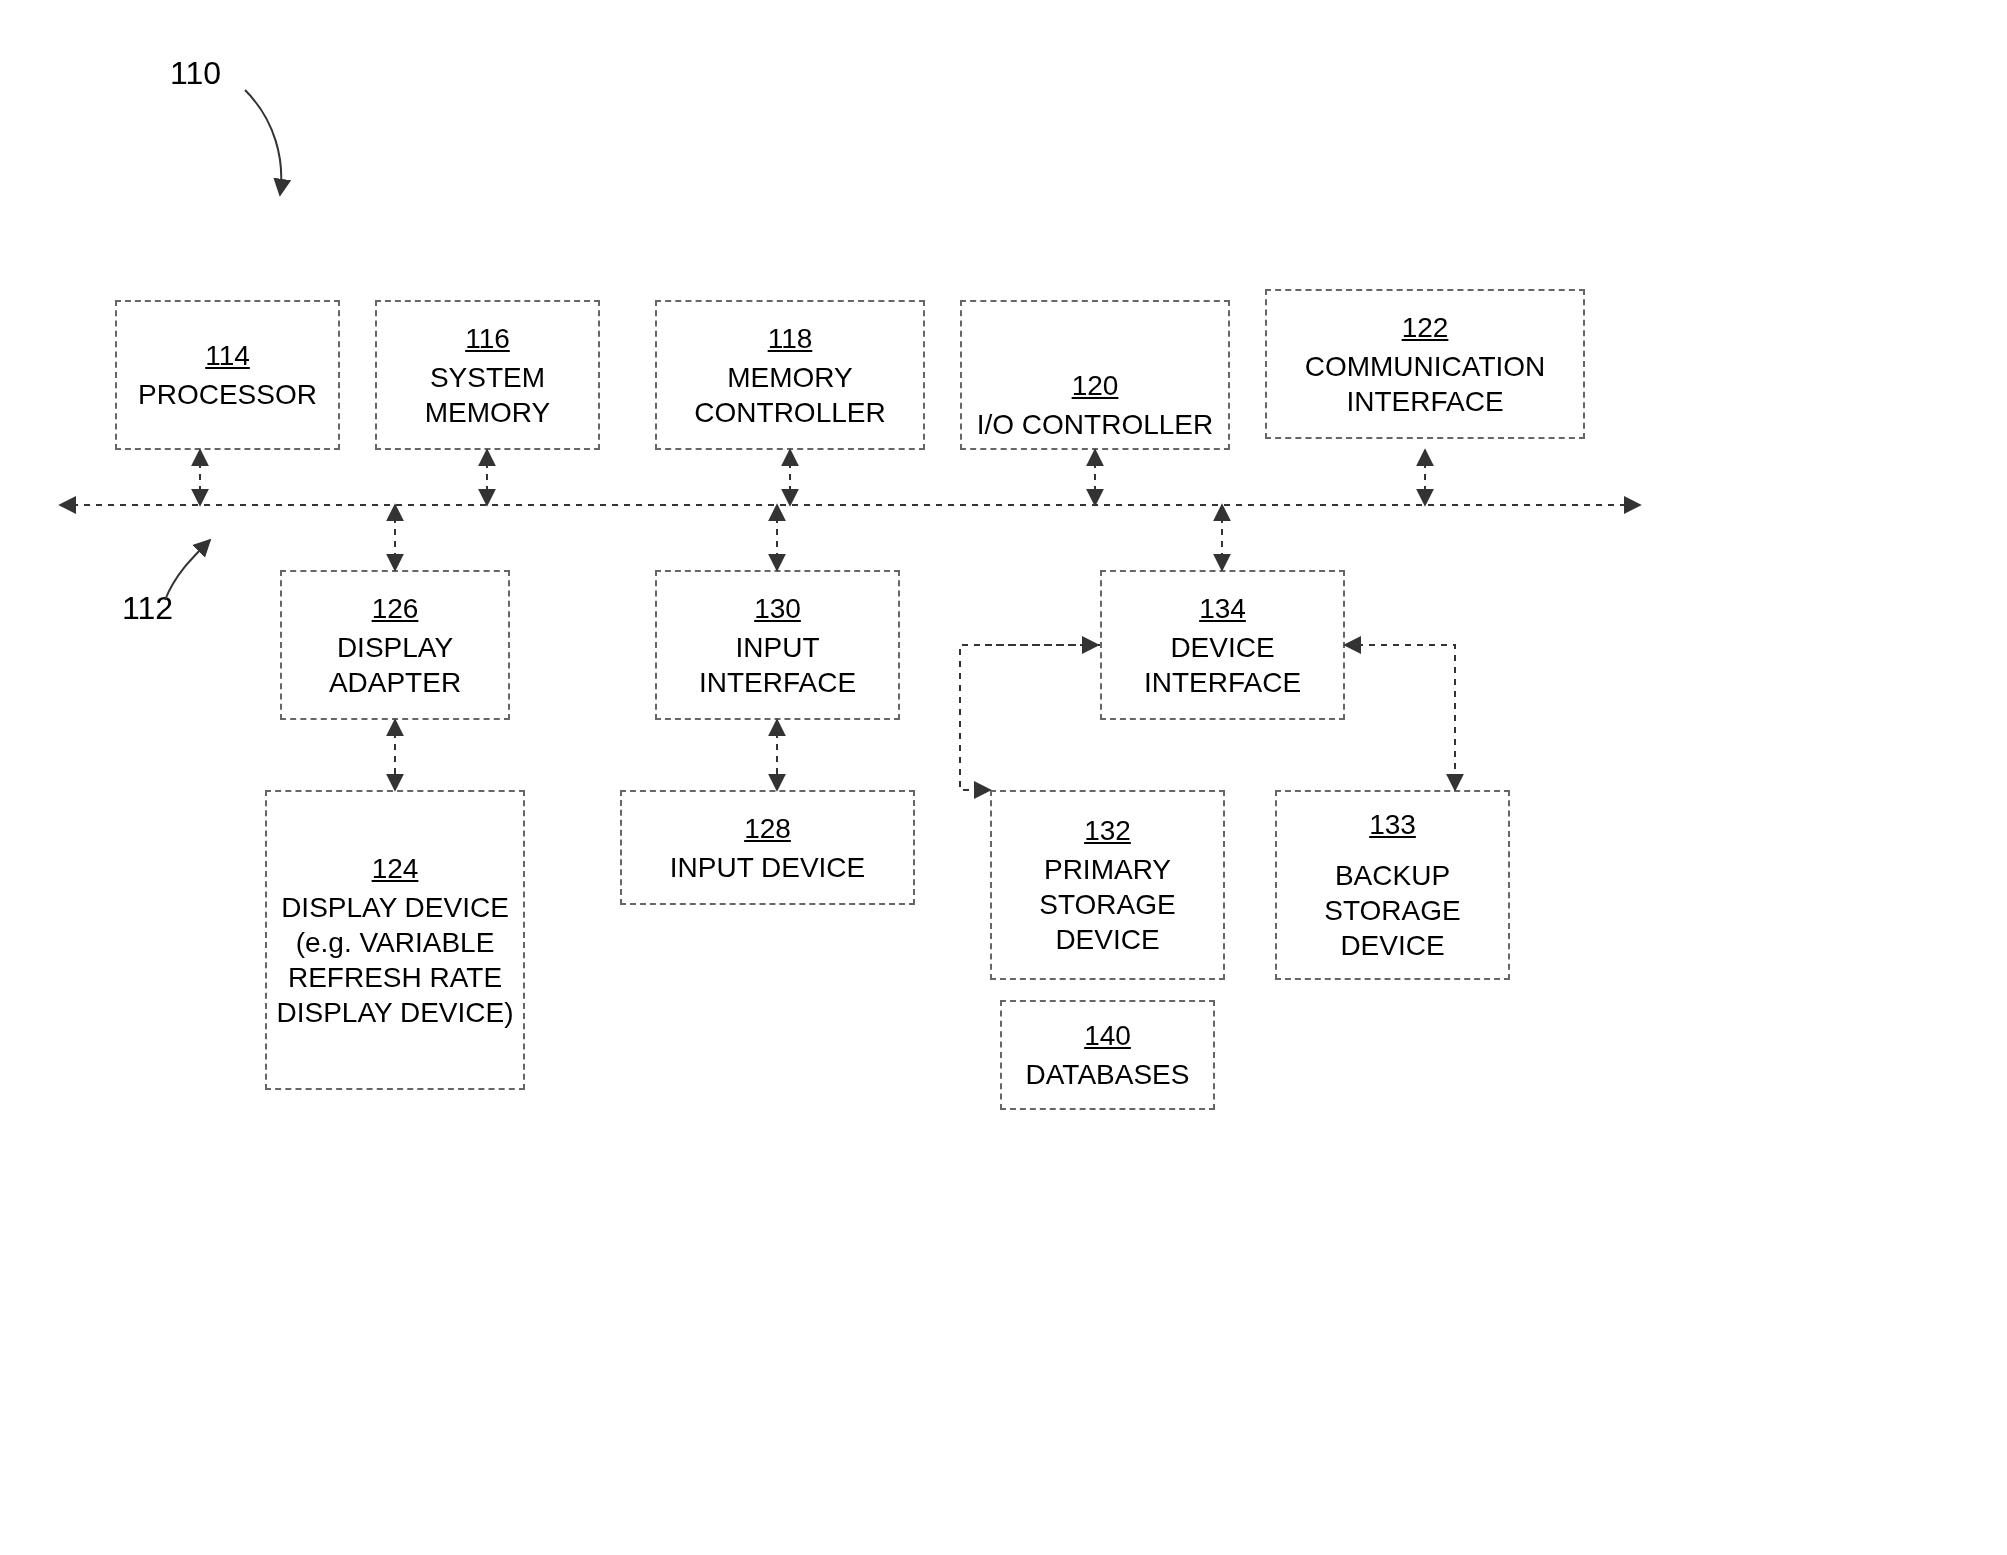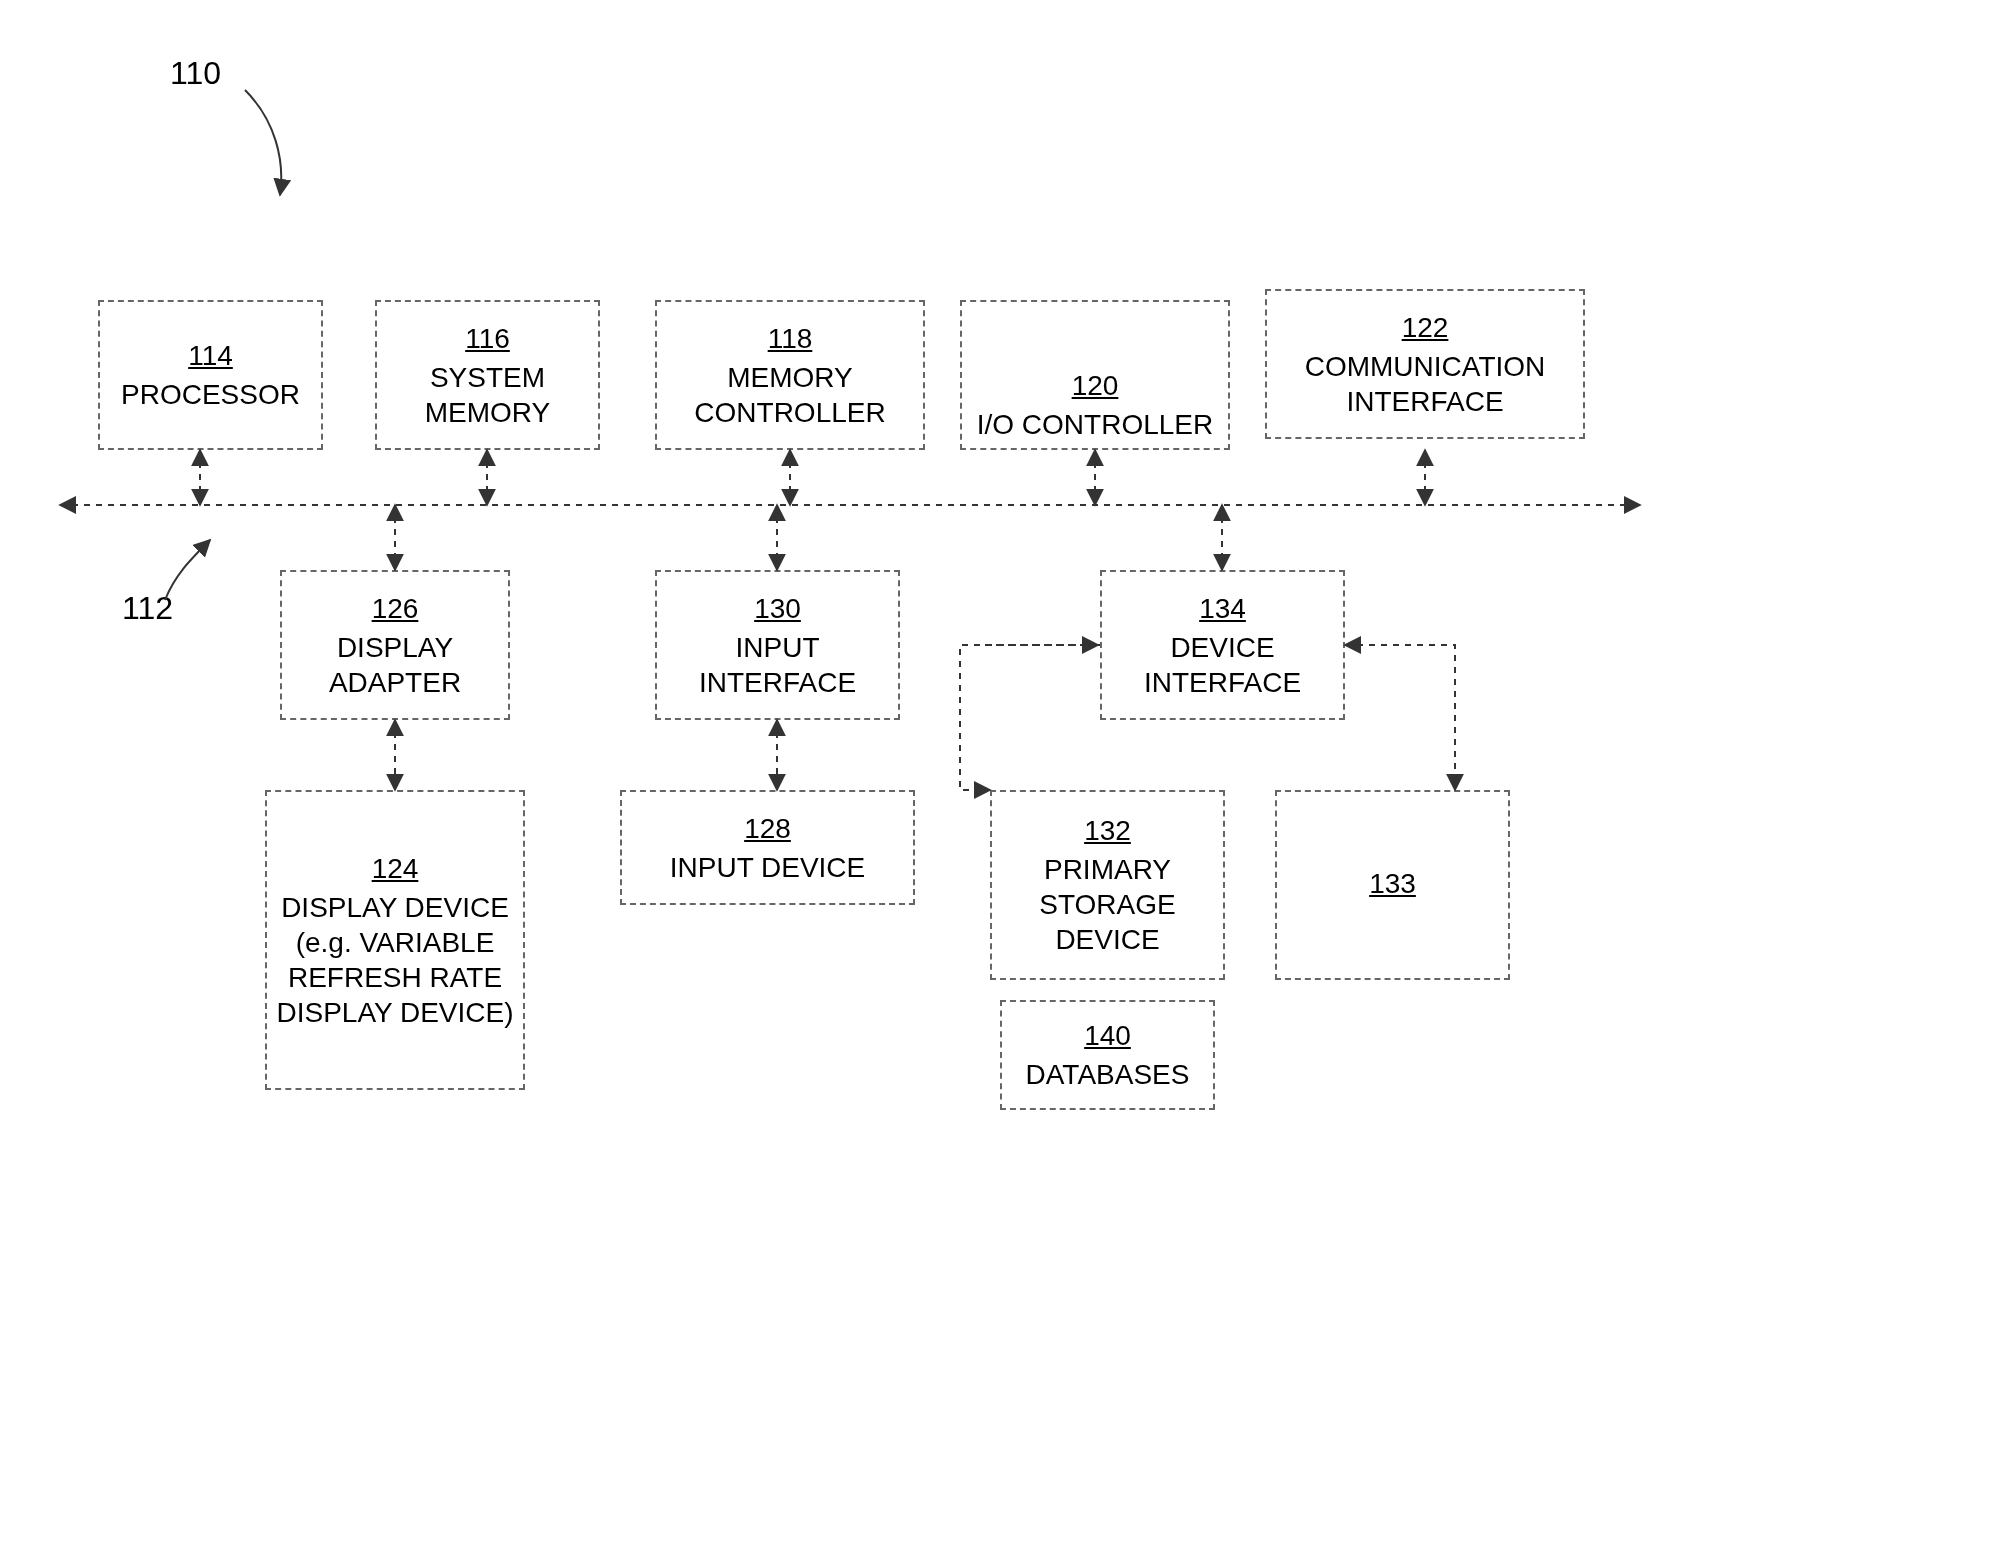--- a/index.html
+++ b/index.html
@@ -37,21 +37,21 @@
     width: 2007px; height: 1555px;
     pointer-events: none;
   }
 </style>
 </head>
 <body>
 
 <div class="label-free" style="left:170px; top:55px;">110</div>
 <div class="label-free" style="left:122px; top:590px;">112</div>
 
-<div class="box" style="left:98px; top:300px; width:225px; height:150px;">
+<div class="box" style="left:115px; top:300px; width:225px; height:150px;">
   <div class="num">114</div>
   <div>PROCESSOR</div>
 </div>
 
 <div class="box" style="left:375px; top:300px; width:225px; height:150px;text-align:center;">
   <div class="num">116</div>
   <div>SYSTEM MEMORY</div>
 </div>
 
 <div class="box" style="left:655px; top:300px; width:270px; height:150px;">
@@ -94,20 +94,21 @@
   <div>INPUT DEVICE</div>
 </div>
 
 <div class="box" style="left:990px; top:790px; width:235px; height:190px;">
   <div class="num">132</div>
   <div>PRIMARY STORAGE DEVICE</div>
 </div>
 
 <div class="box" style="left:1275px; top:790px; width:235px; height:190px;gap:12px;">
   <div class="num">133</div>
+  <div>BACKUP STORAGE DEVICE</div>
 </div>
 
 <div class="box" style="left:1000px; top:1000px; width:215px; height:110px;">
   <div class="num">140</div>
   <div>DATABASES</div>
 </div>
 
 <svg class="overlay" viewBox="0 0 2007 1555">
   <defs>
     <marker id="arr" viewBox="0 0 10 10" refX="9" refY="5" markerWidth="9" markerHeight="9" orient="auto-start-reverse">

